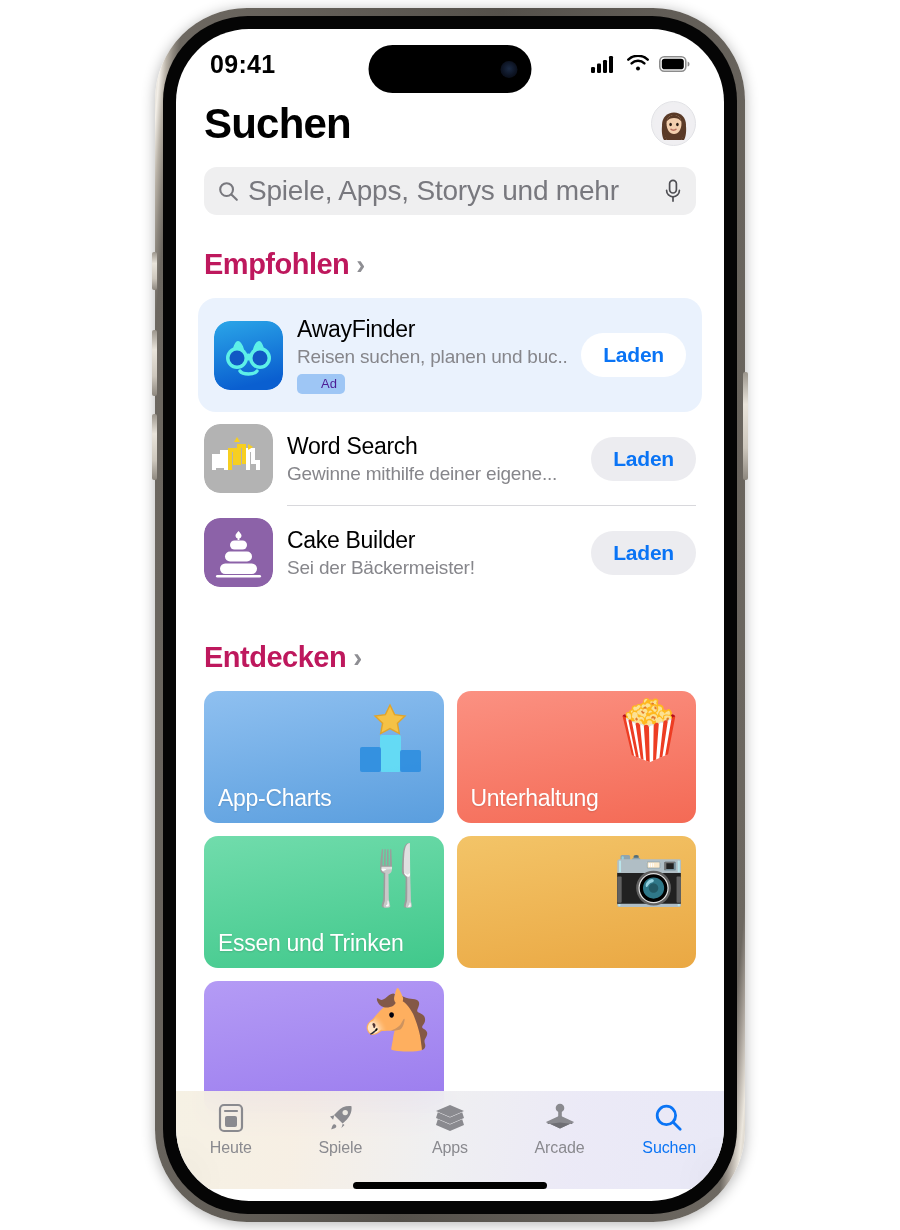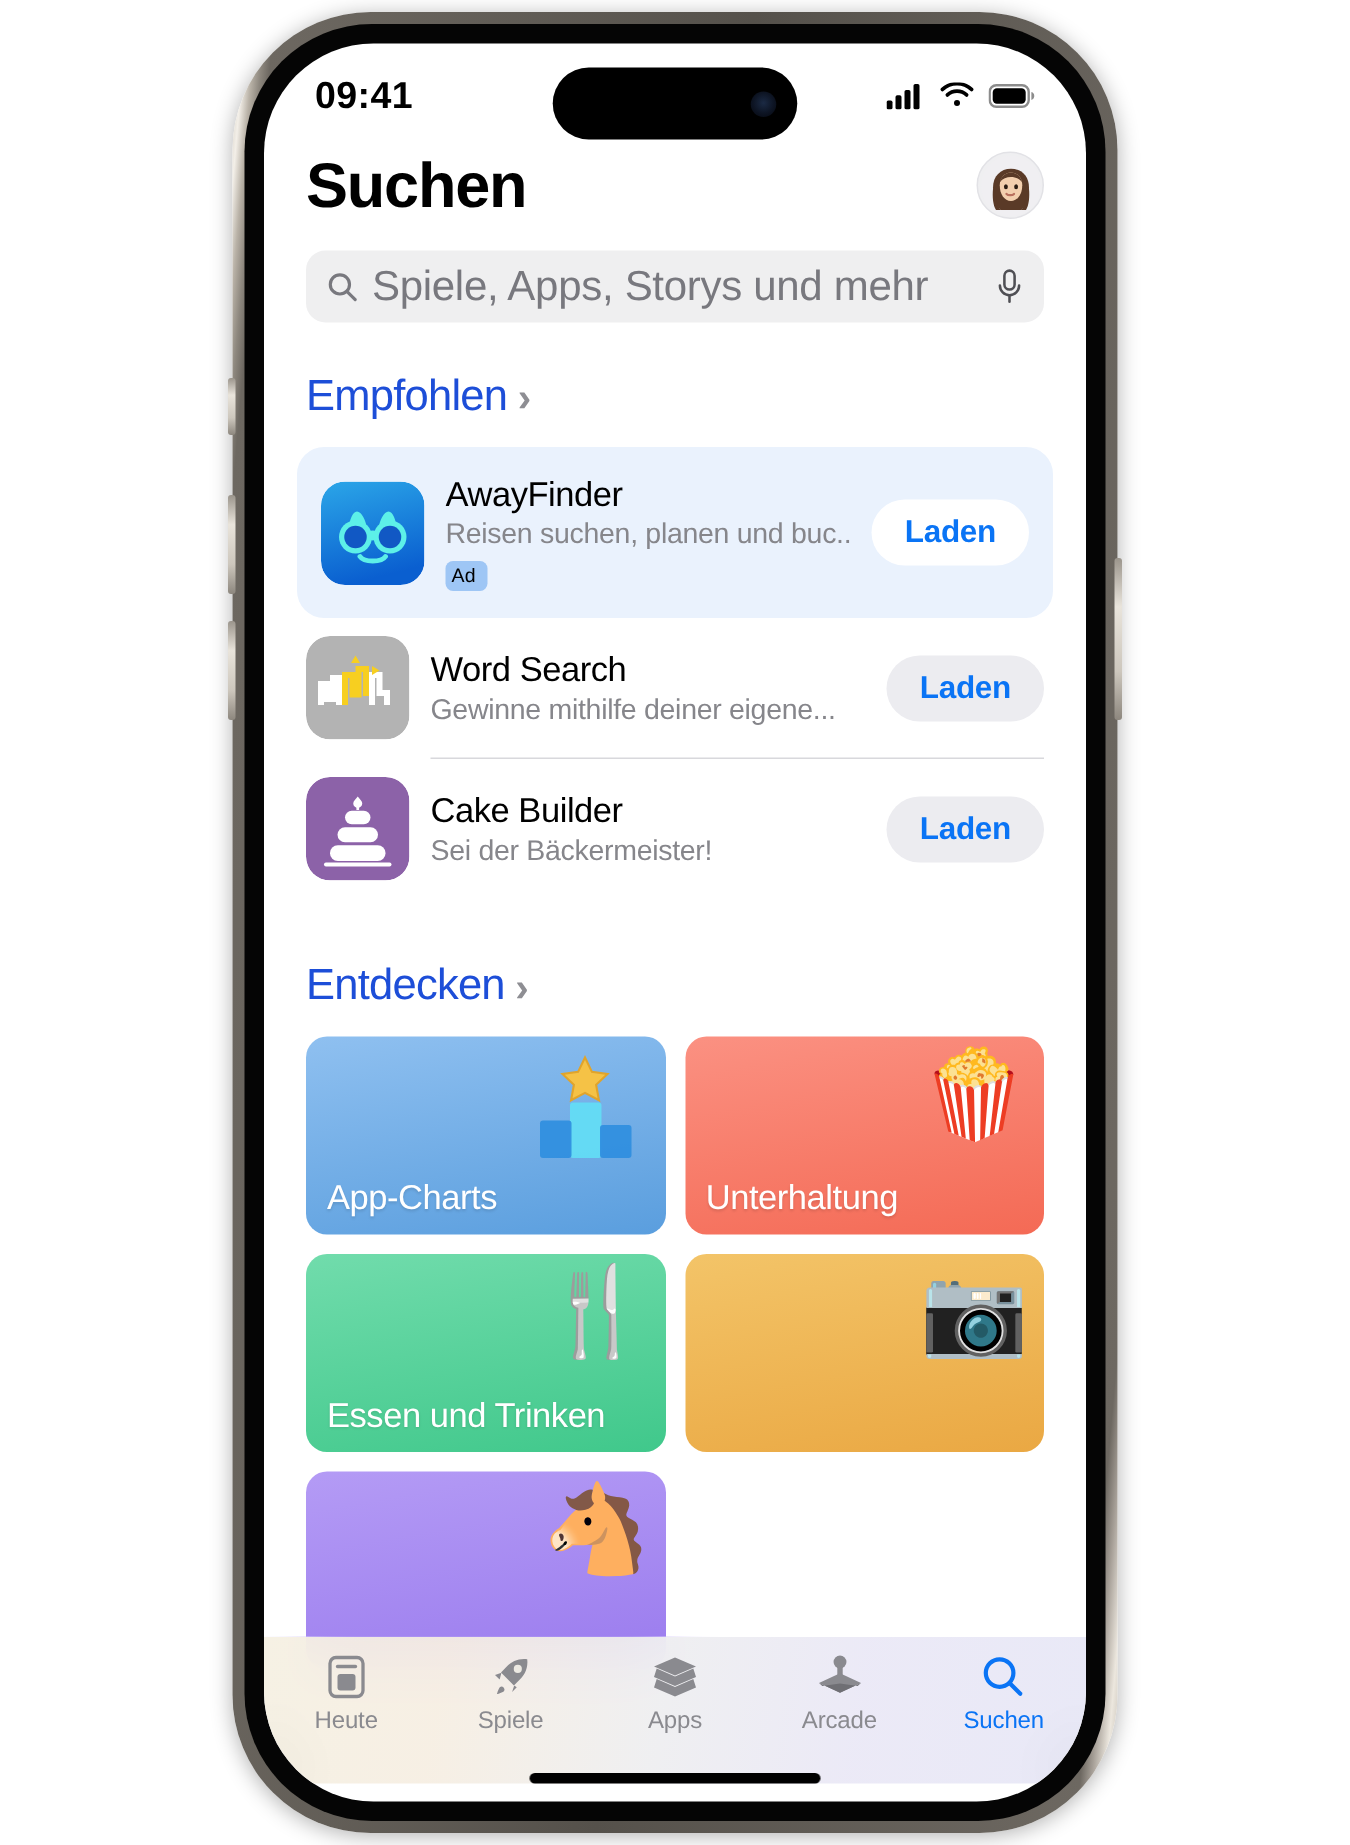--- a/index.html
+++ b/index.html
@@ -171,23 +171,23 @@
 
   .section-head {
     display: flex;
     align-items: center;
     gap: 7px;
     padding: 0 28px;
     margin-top: 33px;
   }
   .section-title {
     font-size: 29px;
-    font-weight: normal;
+    font-weight: bold;
     letter-spacing: -0.5px;
-    color: #1d4ed8;
+    color: #be185d;
   }
   .chev {
     color: #8e8e93;
     font-size: 27px;
     font-weight: 600;
     line-height: 1;
     margin-top: 2px;
   }
 
   
@@ -225,23 +225,23 @@
     font-size: 19px;
     color: #86868b;
     letter-spacing: -0.2px;
     white-space: nowrap;
     overflow: hidden;
   }
   .ad-badge {
     display: inline-block;
     margin-top: 6px;
     background: #9ec6f5;
-    color: #000000;
+    color: #4c1d95;
     font-size: 13px;
-    padding: 2px 8px 3px 4px;
+    padding: 2px 8px 3px 24px;
     border-radius: 5px;
     letter-spacing: 0.2px;
   }
   .get-btn {
     flex: 0 0 auto;
     background: #ececf0;
     color: #0a74f5;
     font-size: 21px;
     font-weight: bold;
     letter-spacing: -0.2px;

